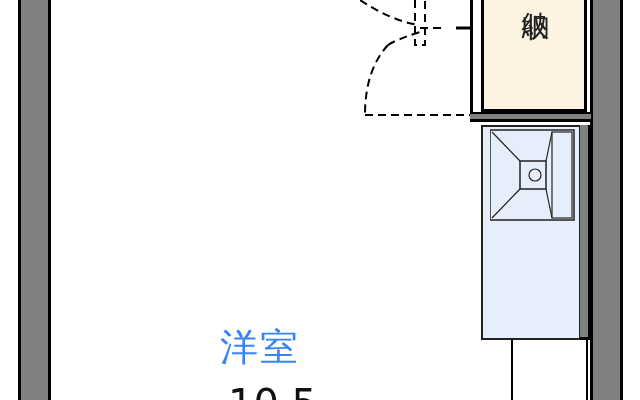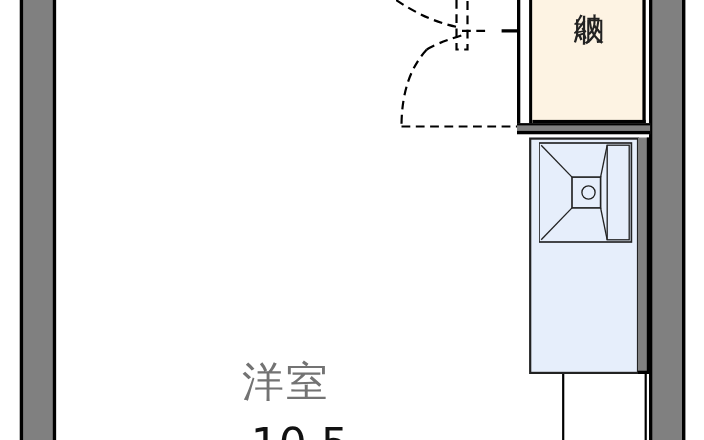--- a/index.html
+++ b/index.html
@@ -1,19 +1,19 @@
 <!DOCTYPE html>
 <html><head>
   <meta charset="utf-8">
   <style>
     html, body { margin:0; padding:0; }
     body { width:640px; height:400px; overflow:hidden; background:#ffffff; position:relative; font-family:"DejaVu Sans", sans-serif; }
     .abs { position:absolute; }
     .wall { background:#808080; border-left:3px solid #000; border-right:3px solid #000; box-sizing:border-box; }
-    .room-label { font-size:38px; color:#737373; letter-spacing:2px; line-height:1; }
+    .room-label { font-size:38px; color:#3b82f6; letter-spacing:2px; line-height:1; }
     .closet-label { font-size:28px; color:#222; line-height:1.25; writing-mode:vertical-rl; text-orientation:upright; }
     .partial-label { font-size:40px; color:#111; line-height:1; }
   </style>
 </head>
 <body>
 
 <div class="abs wall" style="left:18px; top:0; width:33px; height:400px;"></div>
 
 <div class="abs wall" style="left:590px; top:0; width:33px; height:400px;"></div>
 

